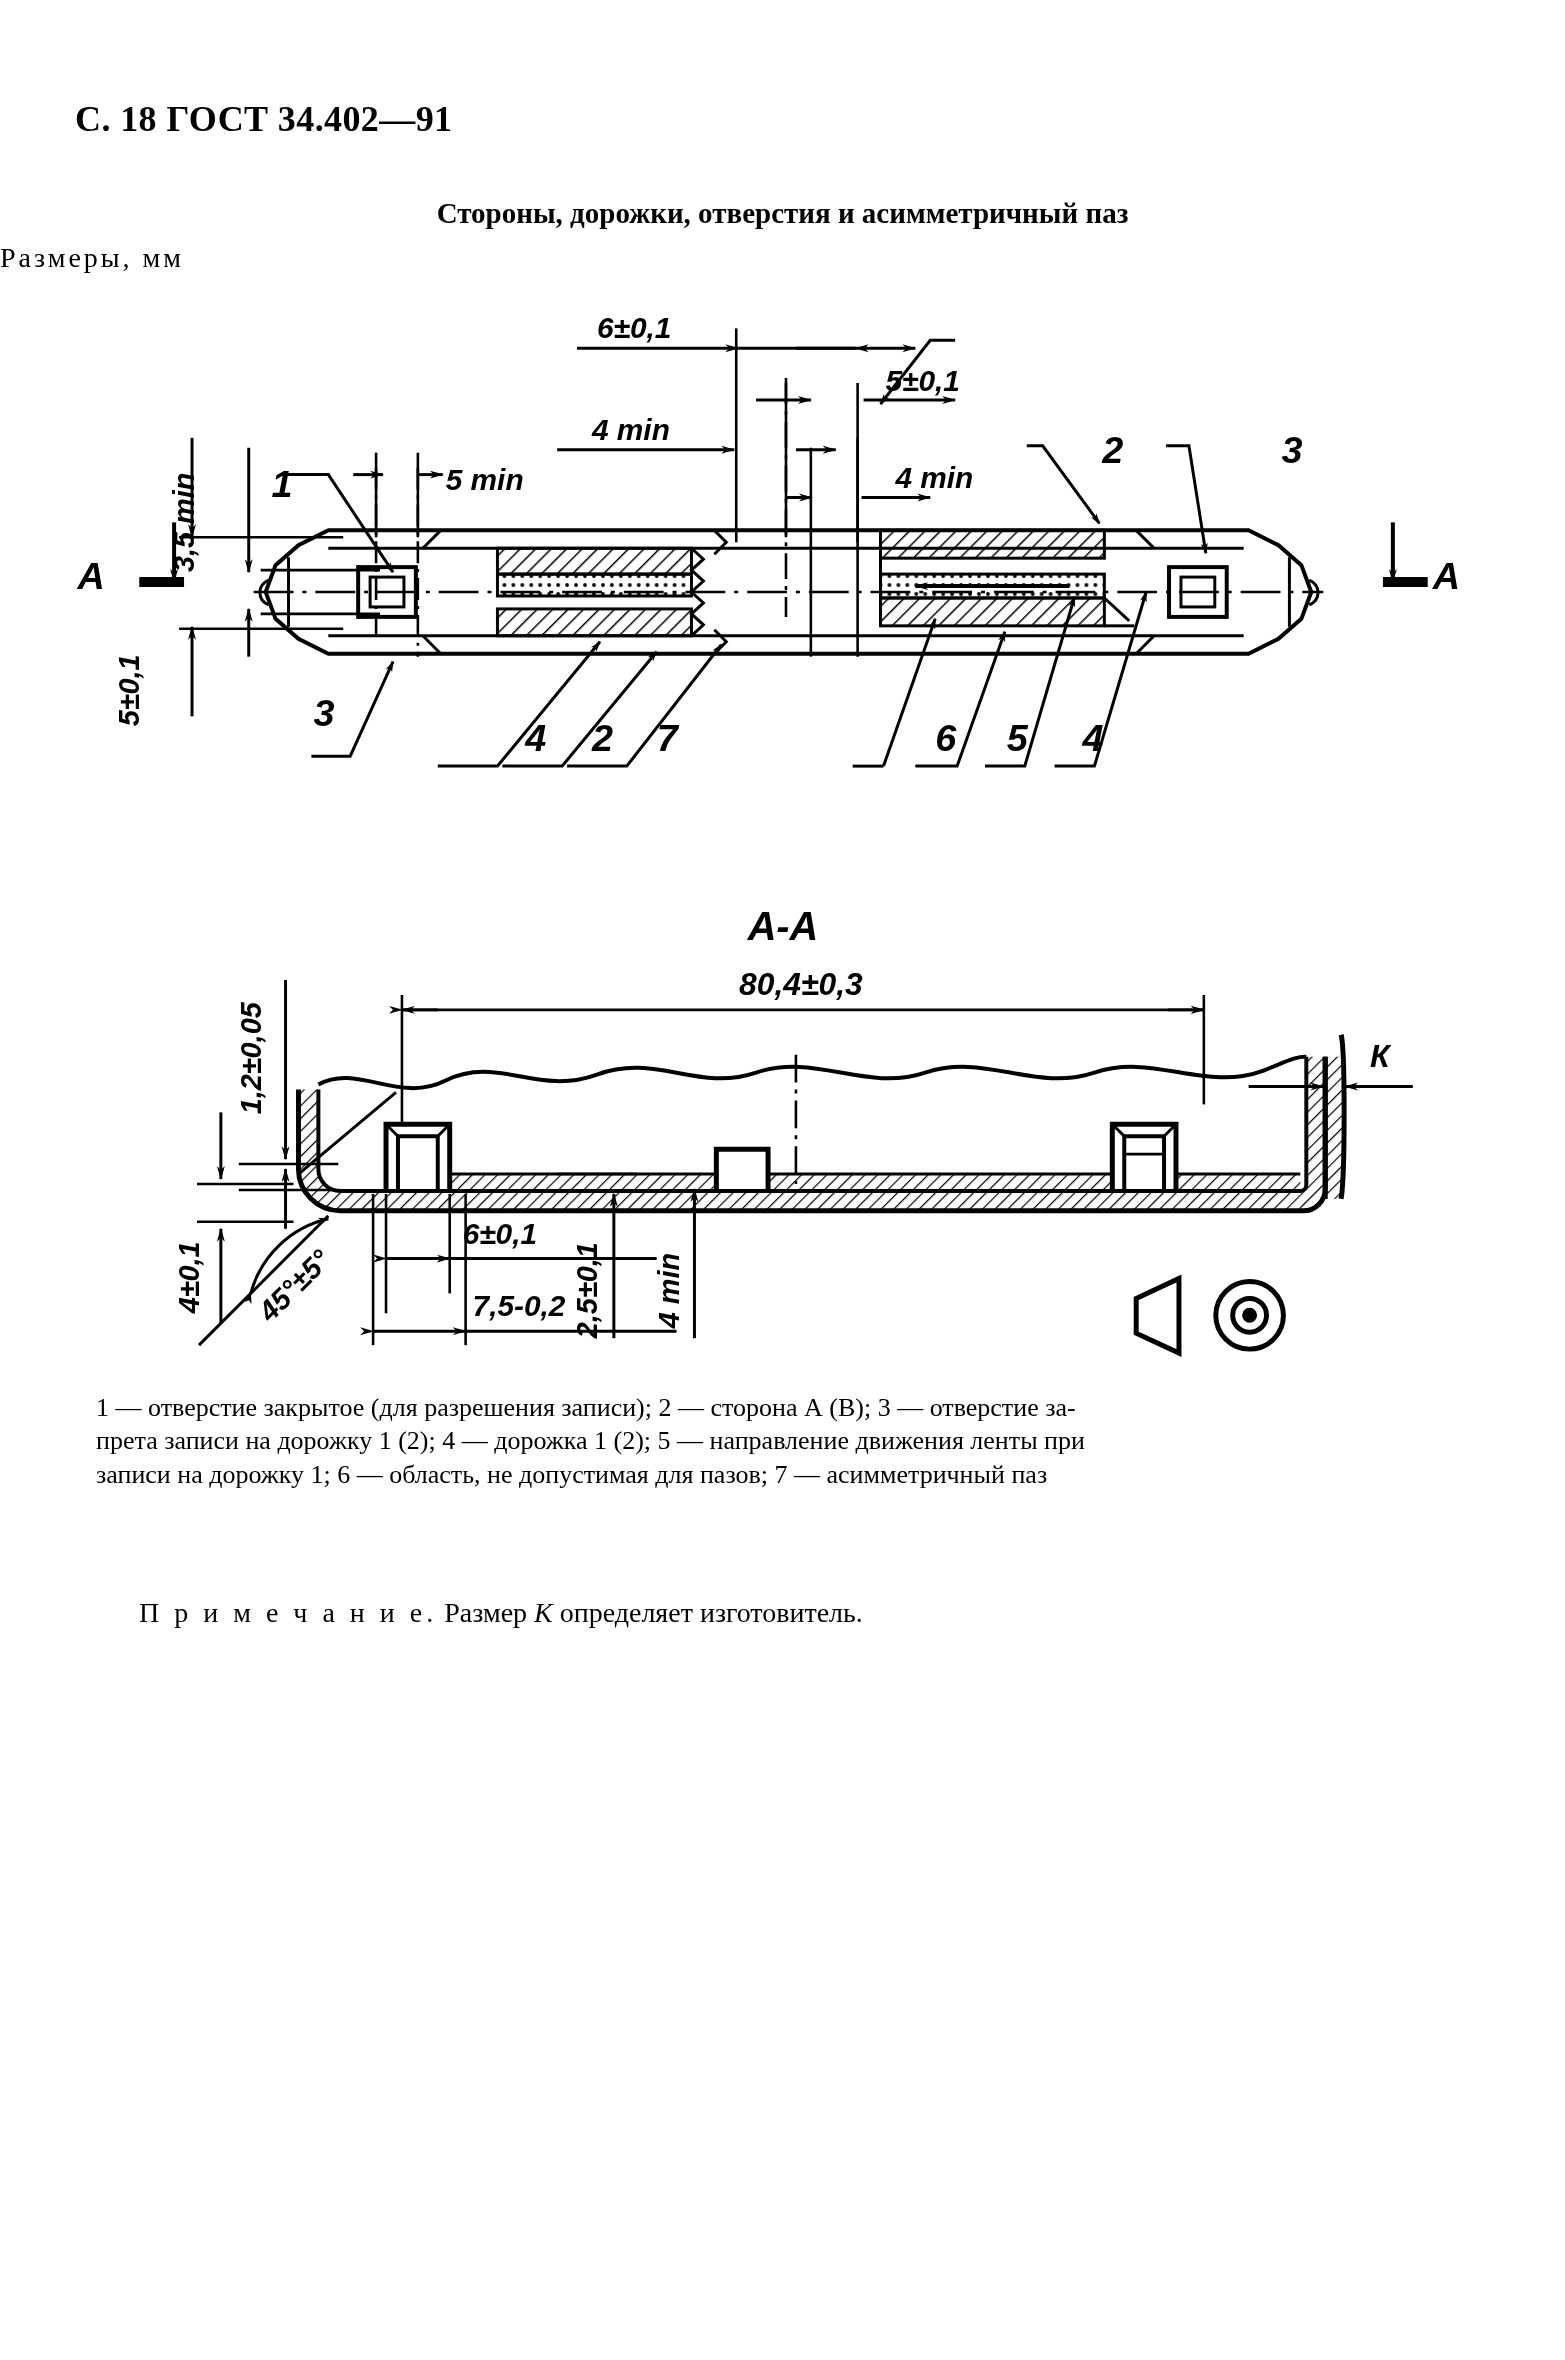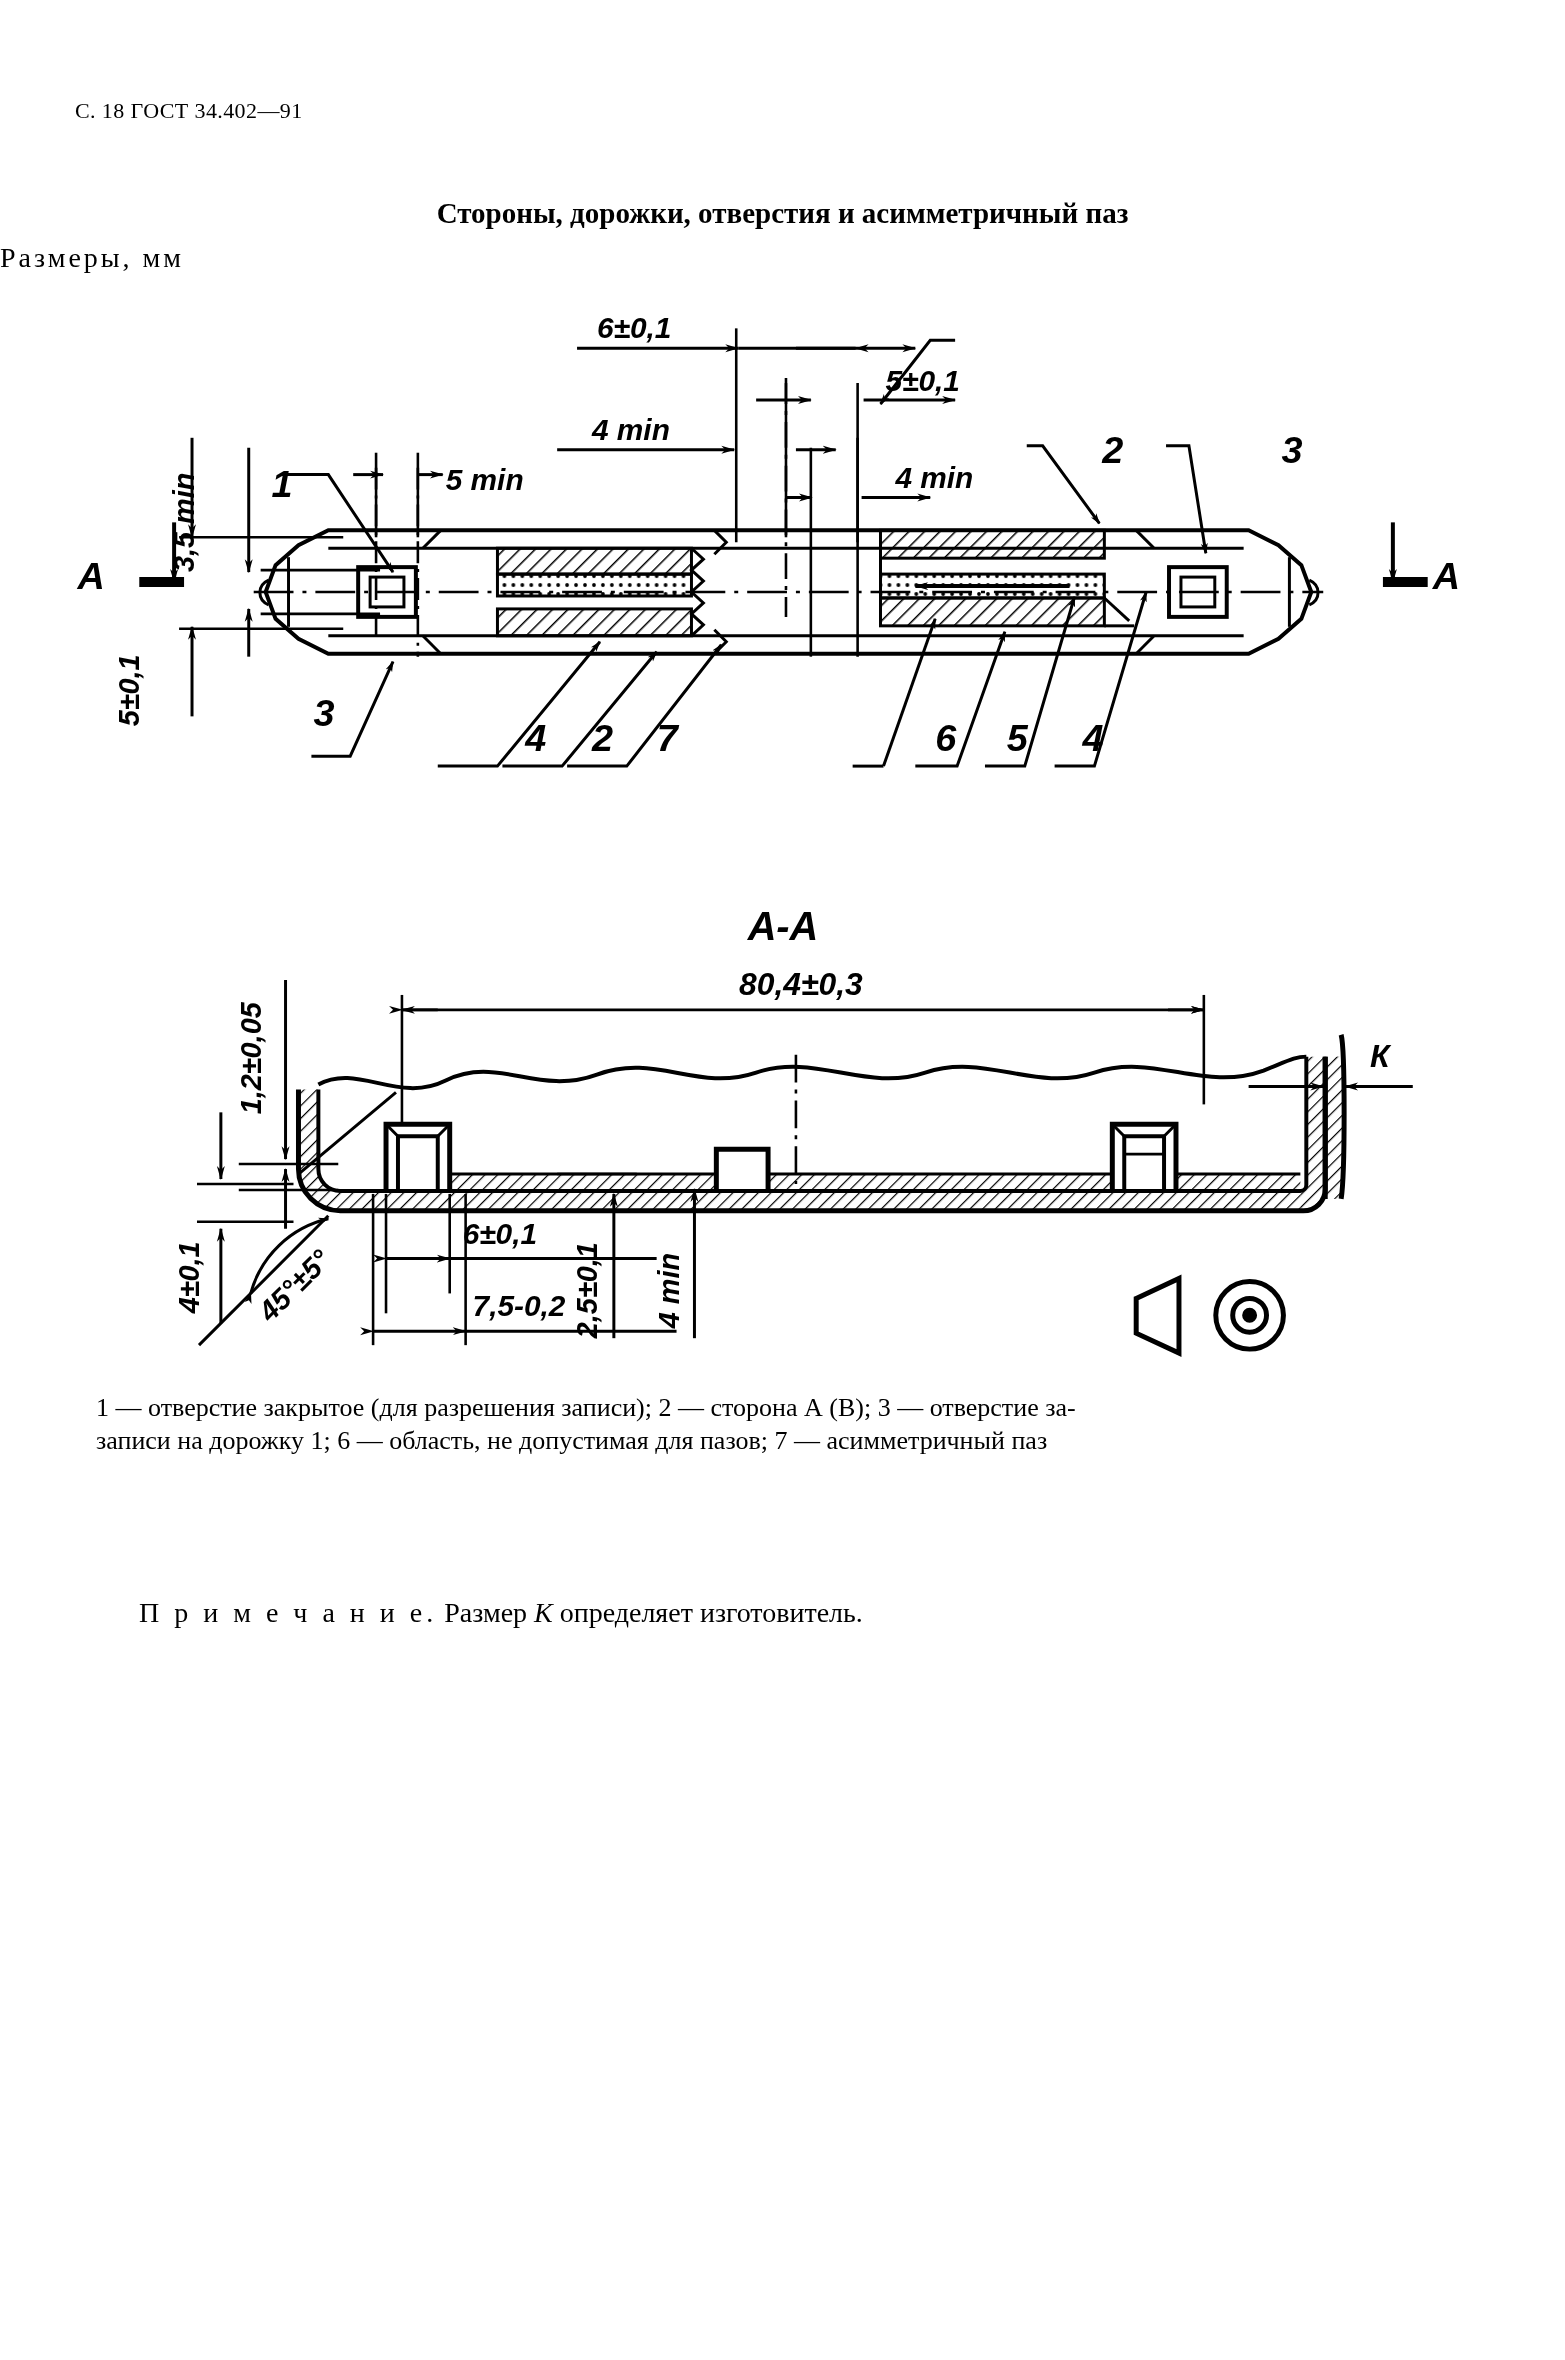--- a/index.html
+++ b/index.html
@@ -18,22 +18,22 @@
   .page {
     position: absolute;
     inset: 0;
   }
   
   .running-head {
     position: absolute;
     left: 75px;
     top: 98px;
     font-family: "Liberation Serif", serif;
-    font-size: 22px;
-    font-weight: normal;
+    font-size: 36px;
+    font-weight: bold;
     letter-spacing: 0.4px;
     white-space: nowrap;
   }
   
   .fig-title {
     position: absolute;
     top: 197px;
     left: 0;
     width: 1565px;
     text-align: center;
@@ -362,20 +362,21 @@
       <text x="465" y="1250" font-size="30">6±0,1</text>
       <text x="475" y="1323" font-size="30">7,5-0,2</text>
       <text x="600" y="1345" font-size="29" transform="rotate(-90 600 1345)">2,5±0,1</text>
       <text x="682" y="1335" font-size="29" transform="rotate(-90 682 1335)">4 min</text>
       <text x="1377" y="1072" font-size="32">К</text>
     </g>
   </svg>
 
   <div class="caption">
     <span class="ln">1 — отверстие закрытое (для разрешения записи); 2 — сторона А (В); 3 — отверстие за-</span>
+    <span class="ln">прета записи на дорожку 1 (2); 4 — дорожка 1 (2); 5 — направление движения ленты при</span>
     <span class="ln ln2">записи на дорожку 1; 6 — область, не допустимая для пазов; 7 — асимметричный паз</span>
   </div>
 
 
   <div class="note">
     <span class="sp">П р и м е ч а н и е.</span><span> Размер </span><span class="ital">К</span><span> определяет изготовитель.</span>
   </div>
 
 </div>
 

